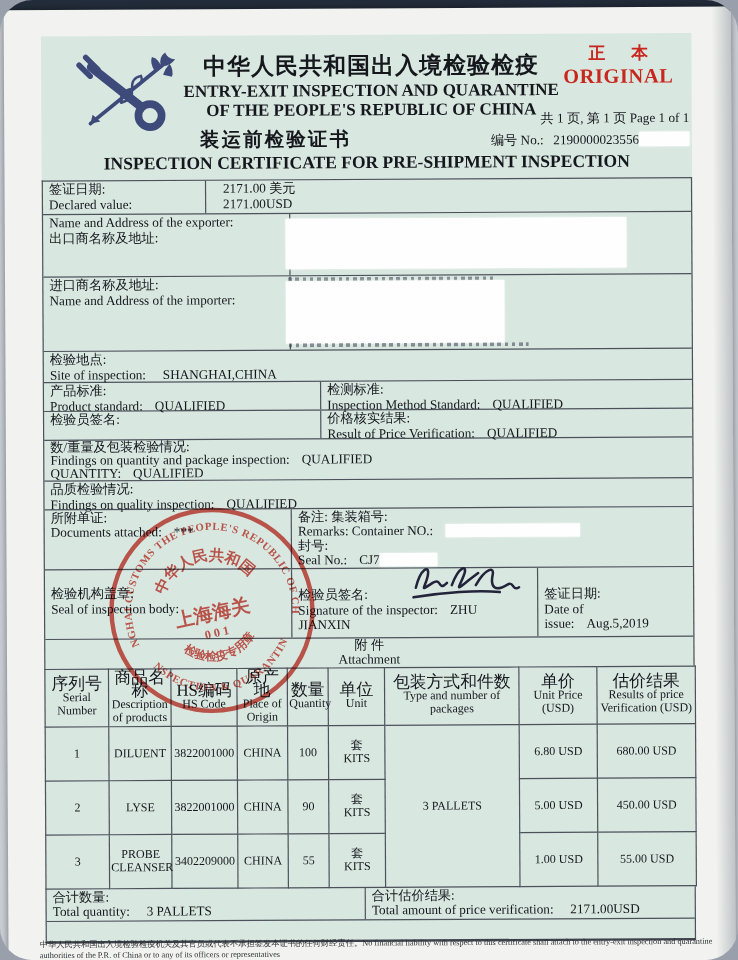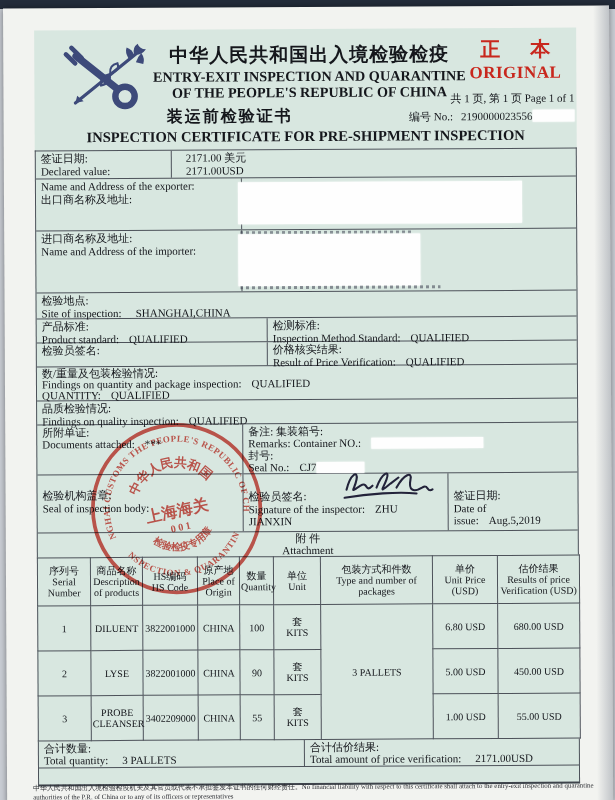--- a/index.html
+++ b/index.html
@@ -7,35 +7,35 @@
     --green:#d8e7e0;
     --ink:#15171c;
     --red:#c8271d;
     --stamp:#d5443c;
     --navy:#3d4a7a;
   }
   *{margin:0;padding:0;box-sizing:border-box;}
   html,body{background:#9aa0ab;}
   .page{position:relative;width:615px;height:800px;overflow:hidden;
     background:linear-gradient(180deg,#232c3a 0 9px,#c9cdd4 9px 100%);
-    font-family:"Liberation Serif","DejaVu Serif",serif;color:var(--ink);}
+    font-family:"Liberation Serif","DejaVu Serif",serif;color:var(--ink);border-radius:27px;}
   .paper{position:absolute;left:3px;top:7px;width:606px;height:796px;
     background:#f2f3f0;transform:rotate(-0.3deg);transform-origin:50% 0;
     box-shadow:0 0 6px rgba(0,0,0,.45);}
   .paper::after{content:"";position:absolute;top:0;right:0;width:16px;height:100%;
     background:linear-gradient(90deg,rgba(255,255,255,0),rgba(150,156,166,.55));}
   .cert{position:absolute;left:31px;top:22px;width:542px;background:var(--green);}
   
   .hdr{position:relative;height:120px;}
   .emblem{position:absolute;left:28px;top:12px;}
   .org{position:absolute;left:110px;top:13px;width:330px;text-align:center;font-weight:bold;}
   .org-cn{font-size:19px;letter-spacing:1px;white-space:nowrap;}
   .org-en{font-size:14.2px;line-height:16px;white-space:nowrap;}
   .copy{position:absolute;right:6px;top:8px;width:110px;text-align:center;color:var(--red);font-weight:bold;}
-  .copy-cn{font-size:20px;letter-spacing:9px;padding-left:9px;font-family:Liberation Mono, monospace;}
+  .copy-cn{font-size:14px;letter-spacing:9px;padding-left:9px;}
   .copy-en{font-size:17px;letter-spacing:.5px;}
   .pageinfo{position:absolute;right:2px;top:63px;font-size:11px;}
   .titlerow{position:absolute;left:0;top:77px;width:100%;height:22px;}
   .title-cn{position:absolute;left:0;width:72%;text-align:center;font-size:16px;font-weight:bold;letter-spacing:2px;}
   .certno{position:absolute;right:2px;top:4px;font-size:11px;white-space:nowrap;}
   .certno b{font-weight:normal;margin-left:8px;}
   .title-en{position:absolute;left:0;top:99px;width:100%;text-align:center;font-size:14.6px;font-weight:bold;white-space:nowrap;}
   
   .block{border:1px solid var(--ln);border-bottom:none;}
   .row{display:flex;border-bottom:1px solid var(--ln);}
@@ -50,21 +50,21 @@
   .center24{text-align:center;font-size:11px;line-height:11.5px;padding-top:1px;}
   
   .redact{position:absolute;background:#fefefe;box-shadow:0 0 2px rgba(255,255,255,.9);}
   .redact-inline{display:inline-block;vertical-align:-2px;background:#fefefe;box-shadow:0 0 2px rgba(255,255,255,.9);}
   .smudge{position:absolute;height:3px;background:repeating-linear-gradient(90deg,rgba(45,48,66,.5) 0 3px,transparent 3px 6px);}
   .relcell{position:relative;}
   
   table.items{width:100%;border-collapse:collapse;table-layout:fixed;}
   table.items td,table.items th{border:1px solid var(--ln);font-size:10px;line-height:11px;
     text-align:center;vertical-align:middle;font-weight:normal;padding:1px;}
-  table.items .cnh{font-size:10px;}
+  table.items .cnh{font-size:14px;}
   table.items .hrow{height:48px;}
   table.items .drow{height:45px;font-size:10.3px;}
   
   .totals .cell{font-size:11px;}
   .h27{height:27px;} .h16{height:16px;}
   .block.last{border-bottom:2px solid #3e434b;}
   
   .stamp{position:absolute;left:47px;top:386px;width:186px;height:186px;
     transform:rotate(-12deg);opacity:.88;mix-blend-mode:multiply;pointer-events:none;}
   .sig{position:absolute;left:95px;top:-10px;width:100px;height:44px;pointer-events:none;}

